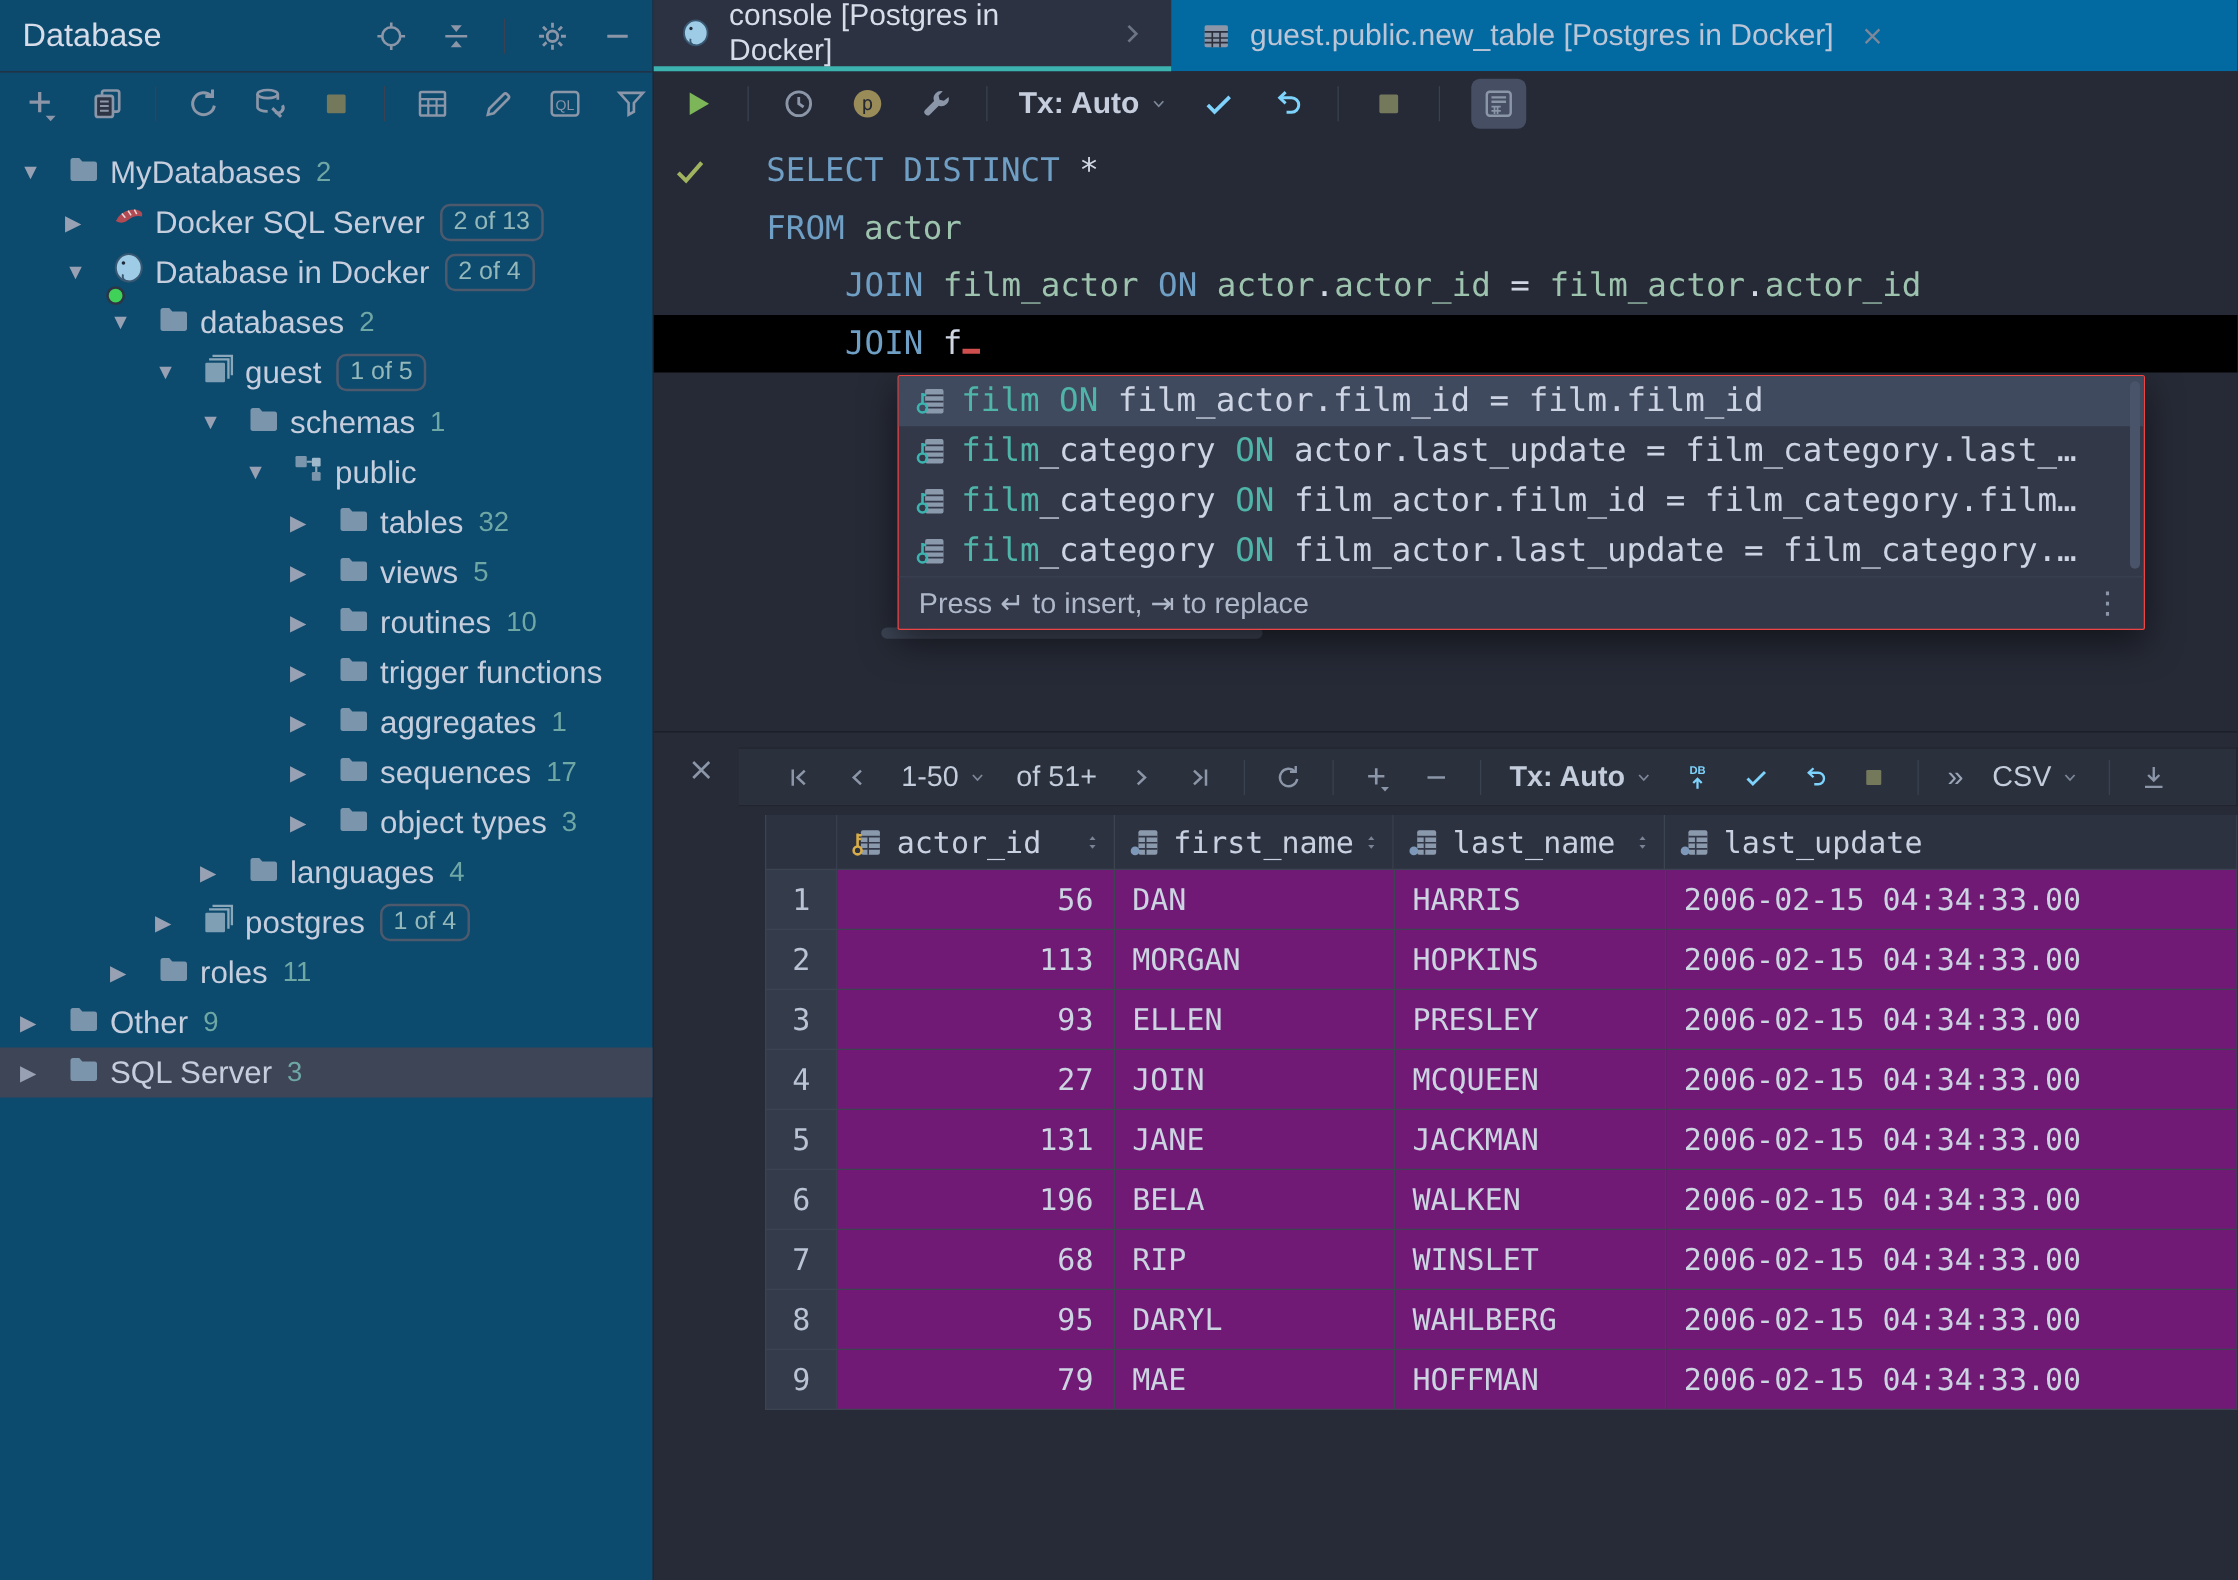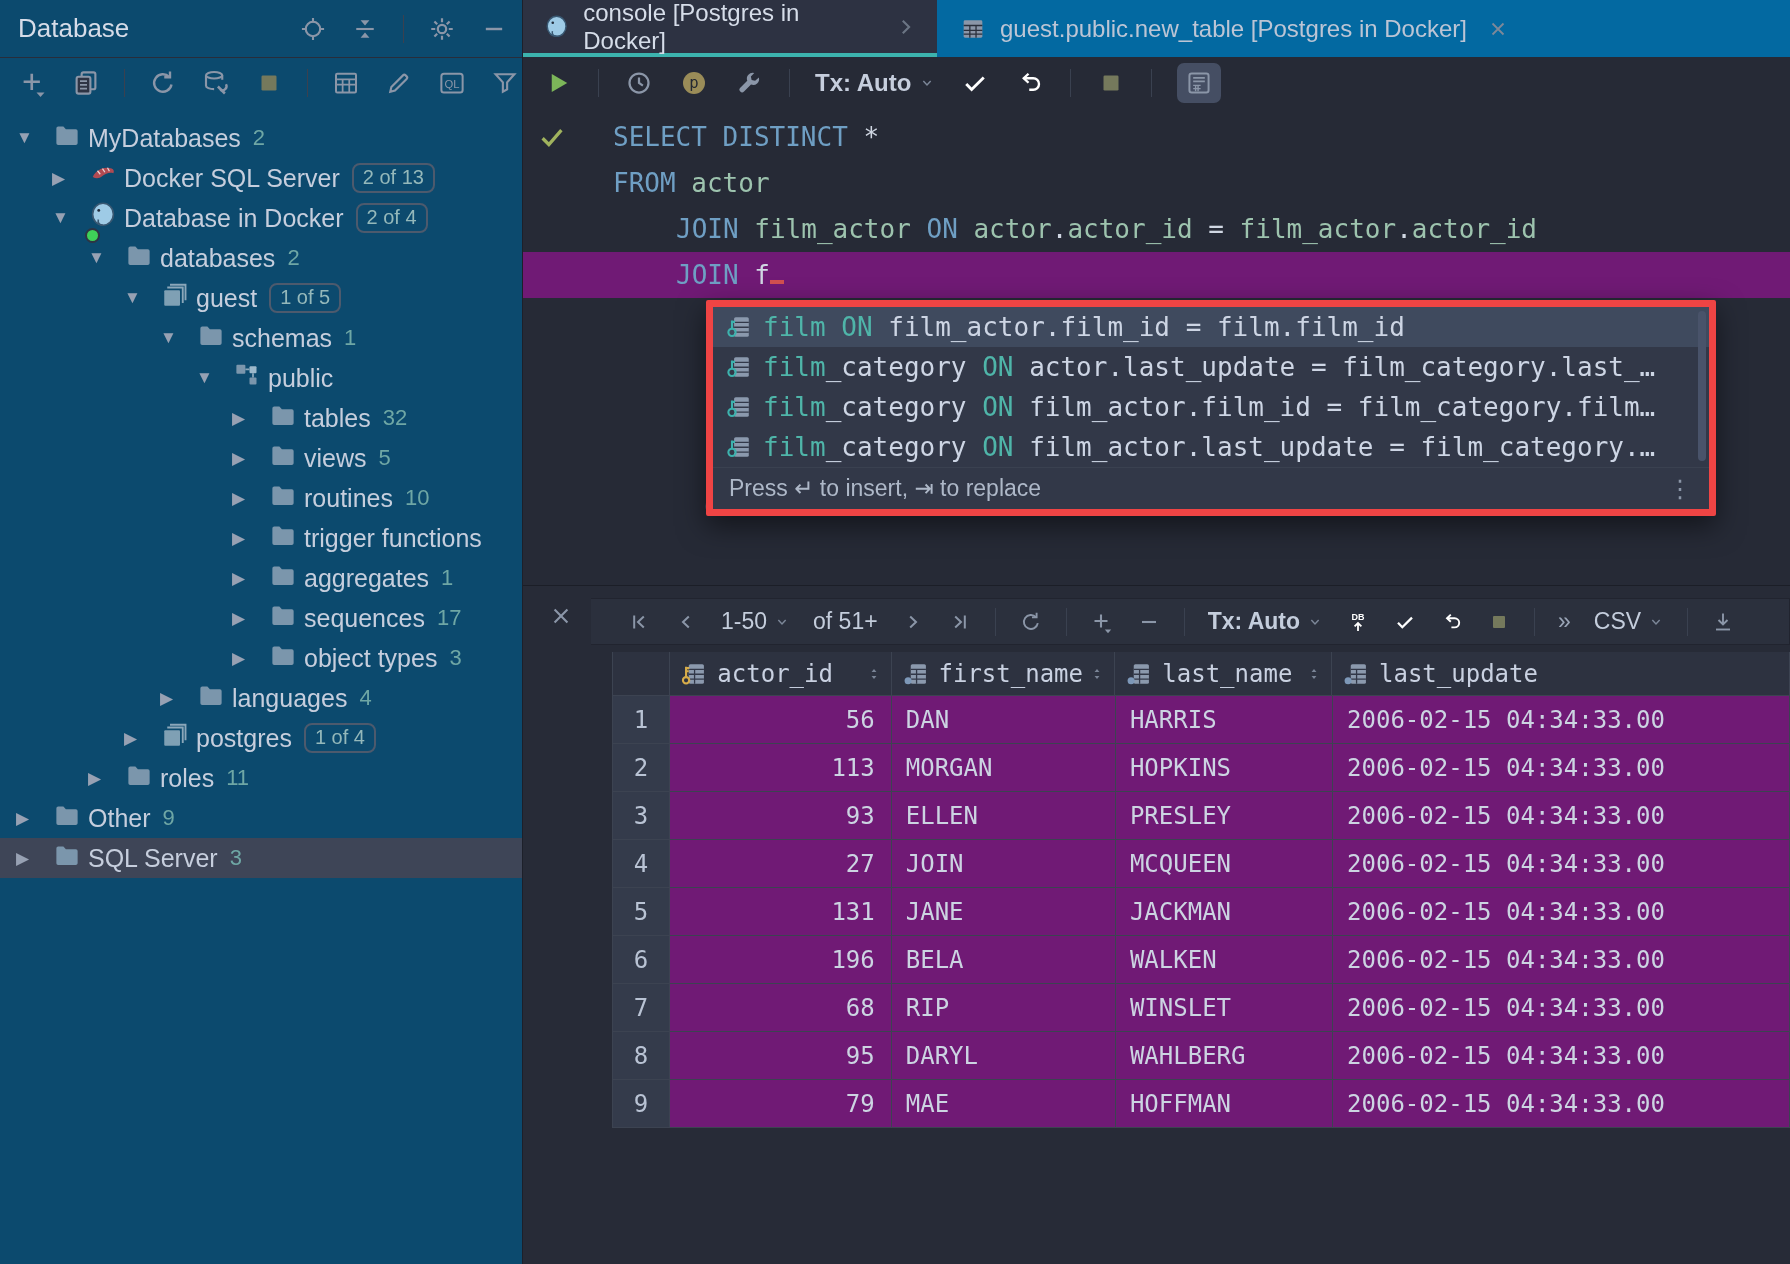--- a/index.html
+++ b/index.html
@@ -1,21 +1,21 @@
 <!DOCTYPE html>
 <html style="--accent: #3cb3ae; --play: #7cb659; --olive: #75795c; --gold: #d7ad49; --caret: #d15050; --dot: #3fd158;"><head>
 <meta charset="utf-8">
 <style>
   html,body{margin:0;padding:0;}
   body{width:1790px;height:1264px;position:relative;overflow:hidden;background:#262a36;
        font-family:"Liberation Sans",sans-serif;color:#c6cedd;-webkit-font-smoothing:antialiased;}
   .icon{display:inline-block;line-height:0;color:#8b96a8;}
   .icon svg{width:100%;height:100%;display:block;}
   .i24{width:24px;height:24px;} .i28{width:28px;height:28px;} .i30{width:30px;height:30px;}
-  .dim{color:#ffffff;} .vdiv{width:1px;height:28px;background:#3a4150;flex:0 0 1px;}
+  .dim{color:#7dd3fc;} .vdiv{width:1px;height:28px;background:#3a4150;flex:0 0 1px;}
 
   
   .left-panel{position:absolute;top:0;left:0;bottom:0;width:523px;background:#0c4a6e;border-right:1px solid #1d202a;box-sizing:border-box;}
   .lp-header{height:57px;display:flex;align-items:center;padding:0 14px 0 18px;}
   .lp-title{font-size:26px;color:#d6dce8;}
   .lp-hicons{margin-left:auto;display:flex;align-items:center;gap:24px;}
   .lp-tools{height:50px;display:flex;align-items:center;gap:23px;padding-left:18px;border-top:1px solid #282d3a;}
   .tree{padding-top:10px;font-size:25px;}
   .titem{height:40px;display:flex;align-items:center;cursor:default;white-space:nowrap;}
   .titem.selected{background:#3e4557;}
@@ -35,28 +35,28 @@
   .tab-close{margin-left:6px;color:#7e8899;}
 
   .ed-toolbar{height:51px;background:#262a36;display:flex;align-items:center;gap:25px;padding-left:20px;}
   .tx-label{font-size:24px;font-weight:600;color:#c6cedd;display:flex;align-items:center;gap:8px;}
   .outbtn{width:44px;height:40px;background:#454e63;border-radius:7px;display:flex;align-items:center;justify-content:center;color:#c9d2e2;}
 
   
   .ed-zone{position:absolute;top:108px;left:0;right:0;bottom:0;background:#262a36;}
   .ed-lines{position:absolute;top:6px;left:0;right:0;font-family:"DejaVu Sans Mono",monospace;font-size:26px;}
   .eline{height:46px;line-height:46px;white-space:pre;}
-  .eline.current{background:#701a75;}
+  .eline.current{background:#000000;}
   .t-kw{color:#6f9fc4;} .t-id{color:#9dc3ae;} .t-op{color:#d0d7e3;} .t-pl{color:#d0d7e3;}
   .egutter{position:absolute;left:14px;top:0;}
   .caret{display:inline-block;width:14px;height:4px;background:var(--caret);vertical-align:baseline;}
   .hscroll{position:absolute;left:182px;top:394px;width:305px;height:9px;border-radius:5px;background:#3c4454;}
 
   
-  .popup{position:absolute;left:183px;top:192px;width:996px;background:#323848;border:7px solid #ef4444;border-radius:2px;
+  .popup{position:absolute;left:195px;top:192px;width:996px;background:#323848;border:1px solid #ef4444;border-radius:2px;
          box-shadow:0 10px 28px rgba(0,0,0,.5);z-index:30;font-family:"DejaVu Sans Mono",monospace;font-size:26px;}
   .pitems{position:relative;}
   .pitem{height:40px;display:flex;align-items:center;padding-left:12px;white-space:nowrap;overflow:hidden;}
   .pitem.selected{background:#3f4a5e;}
   .pitem .txt{margin-left:10px;}
   .pm{color:#4fb5a9;} .pp{color:#cdd5e4;}
   .pscroll{position:absolute;right:3px;top:4px;width:8px;height:150px;border-radius:4px;background:#49536a;}
   .pfooter{height:41px;display:flex;align-items:center;border-top:1px solid #3a4150;
            font-family:"Liberation Sans",sans-serif;font-size:23px;color:#aeb8c8;padding:0 16px;}
   .kebab{margin-left:auto;color:#8b96a8;font-size:24px;letter-spacing:1px;}

